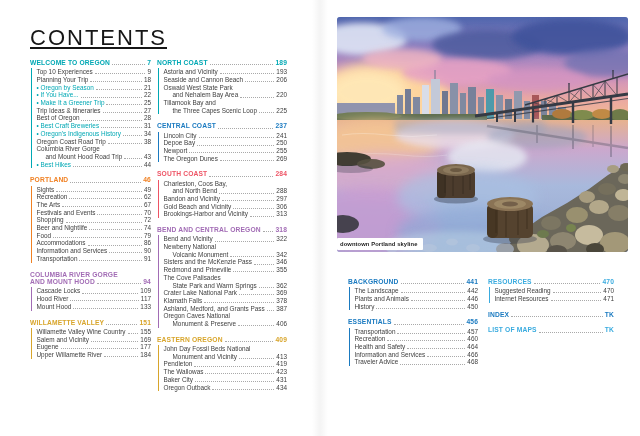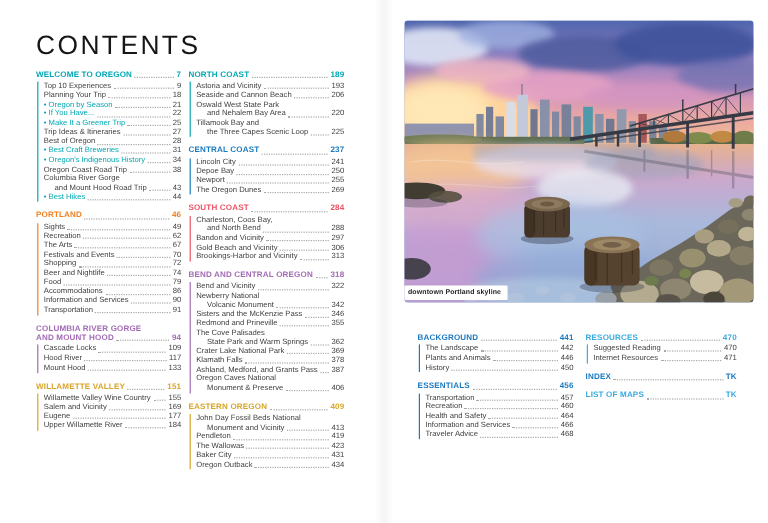--- a/index.html
+++ b/index.html
@@ -3,21 +3,21 @@
 <meta charset="utf-8">
 <style>
   html,body{margin:0;padding:0;}
   body{
     width:640px;height:436px;background:#ffffff;position:relative;overflow:hidden;
     font-family:"Liberation Sans", sans-serif;
     -webkit-font-smoothing:antialiased;
   }
   #contents-title{
     position:absolute;left:30px;top:25px;
-    font-size:22px;font-weight:400;letter-spacing:2px;color:#161616;
+    font-size:22px;font-weight:400;letter-spacing:2px;color:#161616;text-decoration:underline;
   }
   .toc-col{position:absolute;}
   #col1{left:30px;top:59px;width:121px;}
   #col2{left:157px;top:59px;width:130px;}
   #col3{left:348px;top:278px;width:130px;}
   #col4{left:488px;top:278px;width:126px;}
 
   .toc-section{margin-bottom:8px;}
   .sec-head,.sec-head-row{
     font-weight:700;font-size:6.7px;line-height:7.7px;letter-spacing:0.15px;

